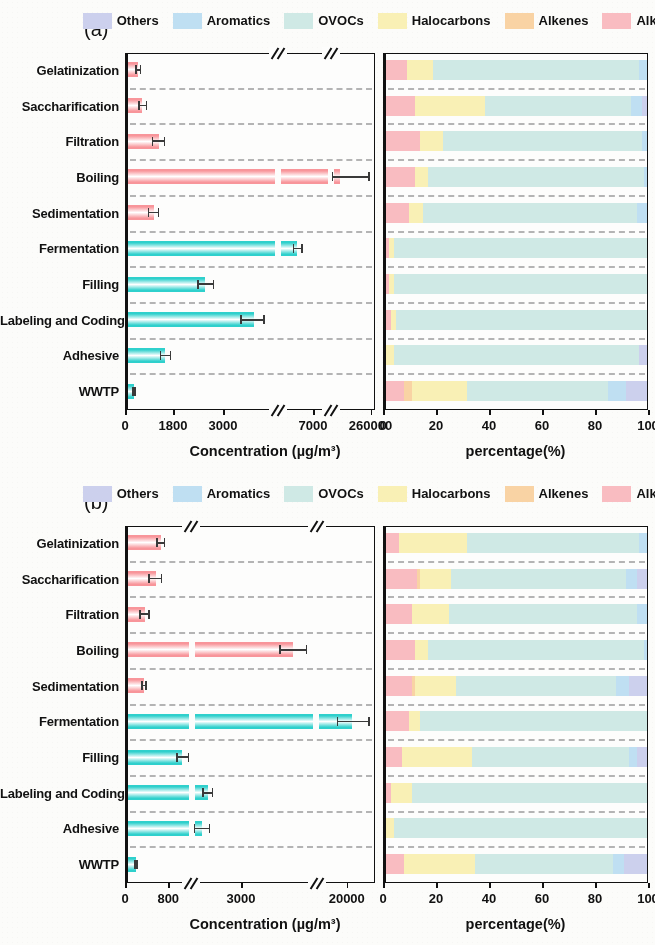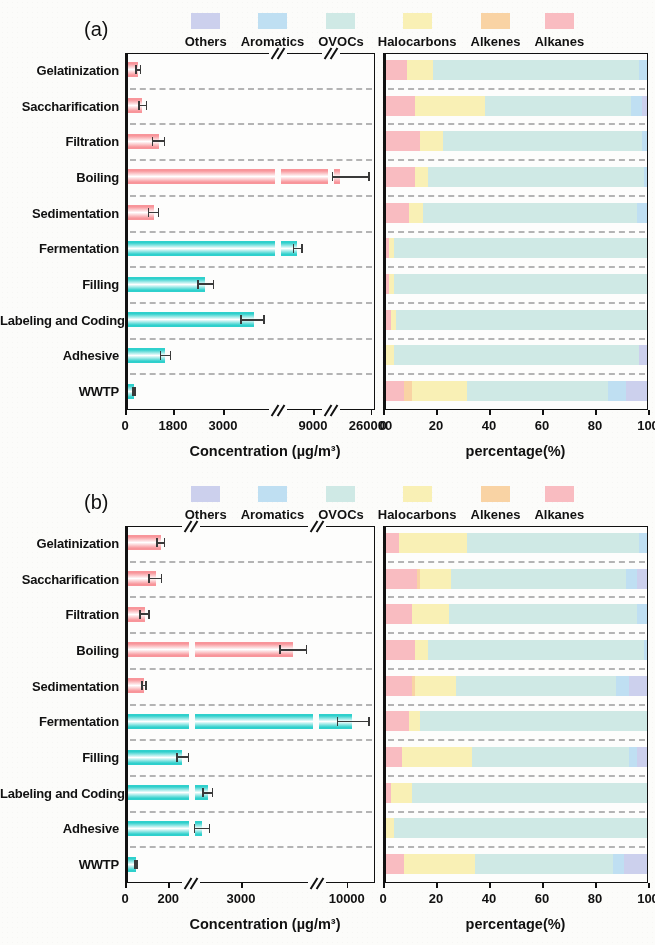--- a/index.html
+++ b/index.html
@@ -5,21 +5,21 @@
   html,body{margin:0;padding:0;background:#ffffff;}
   .page{
     position:relative;width:655px;height:945px;background:#fcfcfa;
     font-family:"Liberation Sans",sans-serif;color:#111;overflow:hidden;
     background-image:radial-gradient(rgba(0,0,0,0.025) .6px,transparent .8px);
     background-size:5px 5px;
   }
   .panel{position:absolute;left:0;width:655px;height:472px;}
   .panel-letter{position:absolute;left:84px;top:18px;font-size:20px;font-weight:400;}
   .legend{position:absolute;left:118px;right:4px;top:13px;display:flex;justify-content:center;align-items:center;gap:14px;}
-  .legend-item{display:flex;align-items:center;gap:5px;font-weight:bold;font-size:13px;white-space:nowrap;flex-direction:column;}
+  .legend-item{display:flex;gap:5px;font-weight:bold;font-size:13px;white-space:nowrap;}
   .swatch{width:29px;height:16px;flex:0 0 auto;}
   .dots{background-image:radial-gradient(rgba(110,85,70,.20) .7px,transparent .9px);background-size:5px 5px;}
   .plot{position:absolute;background:#fdfdfc;border:1.8px solid #111;border-left:3.2px solid #111;box-sizing:border-box;}
   .dash{position:absolute;left:2px;right:2px;height:0;border-top:2px dashed #b4b4b4;}
   .bar{position:absolute;height:15px;}
   .bargap{position:absolute;background:#fdfdfc;}
   .err-line{position:absolute;height:1.6px;background:#3a3a3a;}
   .err-cap{position:absolute;width:1.6px;height:9px;background:#3a3a3a;}
   .srow-seg{height:100%;flex:0 0 auto;}
   .srow{position:absolute;height:20px;display:flex;overflow:hidden;}
@@ -128,21 +128,21 @@
         <div class="err-cap" style="top: 332.65px; left: calc(2% - 0.8px);"></div>
         <div class="err-cap" style="top: 332.65px; left: calc(2.9% - 0.8px);"></div>
       </div>
       <div class="tick" style="left: 125px; top: 410px;"></div>
       <div class="tick-label" style="left: 125px; top: 418px;">0</div>
       <div class="tick" style="left: 173px; top: 410px;"></div>
       <div class="tick-label" style="left: 173px; top: 418px;">1800</div>
       <div class="tick" style="left: 223px; top: 410px;"></div>
       <div class="tick-label" style="left: 223px; top: 418px;">3000</div>
       <div class="tick" style="left: 313px; top: 410px;"></div>
-      <div class="tick-label" style="left: 313px; top: 418px;">9000</div>
+      <div class="tick-label" style="left: 313px; top: 418px;">7000</div>
       <div class="tick" style="left: 370.5px; top: 410px;"></div>
       <div class="tick-label" style="left: 370.5px; top: 418px;">260000</div>
       <div class="brk" style="left: 277.5px; top: 46.5px;"></div>
       <div class="brk" style="left: 277.5px; top: 403.5px;"></div>
       <div class="brk" style="left: 331.25px; top: 46.5px;"></div>
       <div class="brk" style="left: 331.25px; top: 403.5px;"></div>
       <div class="xlabel" style="left: 265px; top: 443px;">Concentration (µg/m³)</div>
       <div class="plot" style="left: 383px; top: 53px; width: 265px; height: 357px;">
         <div class="dash" style="top: 33.7px;"></div>
         <div class="dash" style="top: 69.4px;"></div>
@@ -317,25 +317,25 @@
         <div class="err-cap" style="top: 296.95px; left: calc(27% - 0.8px);"></div>
         <div class="err-cap" style="top: 296.95px; left: calc(33.1% - 0.8px);"></div>
         <div class="bar" title="WWTP: 100 µg/m³" style="left: 0px; top: 329.65px; width: 3.2%; background: linear-gradient(rgb(47, 208, 204) 0%, rgb(47, 208, 204) 12%, rgb(255, 255, 255) 50%, rgb(47, 208, 204) 88%, rgb(47, 208, 204) 100%);"></div>
         <div class="err-line" style="top: 336.35px; left: 2.8%; width: 0.9%;"></div>
         <div class="err-cap" style="top: 332.65px; left: calc(2.8% - 0.8px);"></div>
         <div class="err-cap" style="top: 332.65px; left: calc(3.7% - 0.8px);"></div>
       </div>
       <div class="tick" style="left: 125px; top: 410px;"></div>
       <div class="tick-label" style="left: 125px; top: 418px;">0</div>
       <div class="tick" style="left: 168.25px; top: 410px;"></div>
-      <div class="tick-label" style="left: 168.25px; top: 418px;">200</div>
+      <div class="tick-label" style="left: 168.25px; top: 418px;">800</div>
       <div class="tick" style="left: 241px; top: 410px;"></div>
       <div class="tick-label" style="left: 241px; top: 418px;">3000</div>
       <div class="tick" style="left: 346.75px; top: 410px;"></div>
-      <div class="tick-label" style="left: 346.75px; top: 418px;">10000</div>
+      <div class="tick-label" style="left: 346.75px; top: 418px;">20000</div>
       <div class="brk" style="left: 190.5px; top: 46.5px;"></div>
       <div class="brk" style="left: 190.5px; top: 403.5px;"></div>
       <div class="brk" style="left: 316.5px; top: 46.5px;"></div>
       <div class="brk" style="left: 316.5px; top: 403.5px;"></div>
       <div class="xlabel" style="left: 265px; top: 443px;">Concentration (µg/m³)</div>
       <div class="plot" style="left: 383px; top: 53px; width: 265px; height: 357px;">
         <div class="dash" style="top: 33.7px;"></div>
         <div class="dash" style="top: 69.4px;"></div>
         <div class="dash" style="top: 105.1px;"></div>
         <div class="dash" style="top: 140.8px;"></div>

